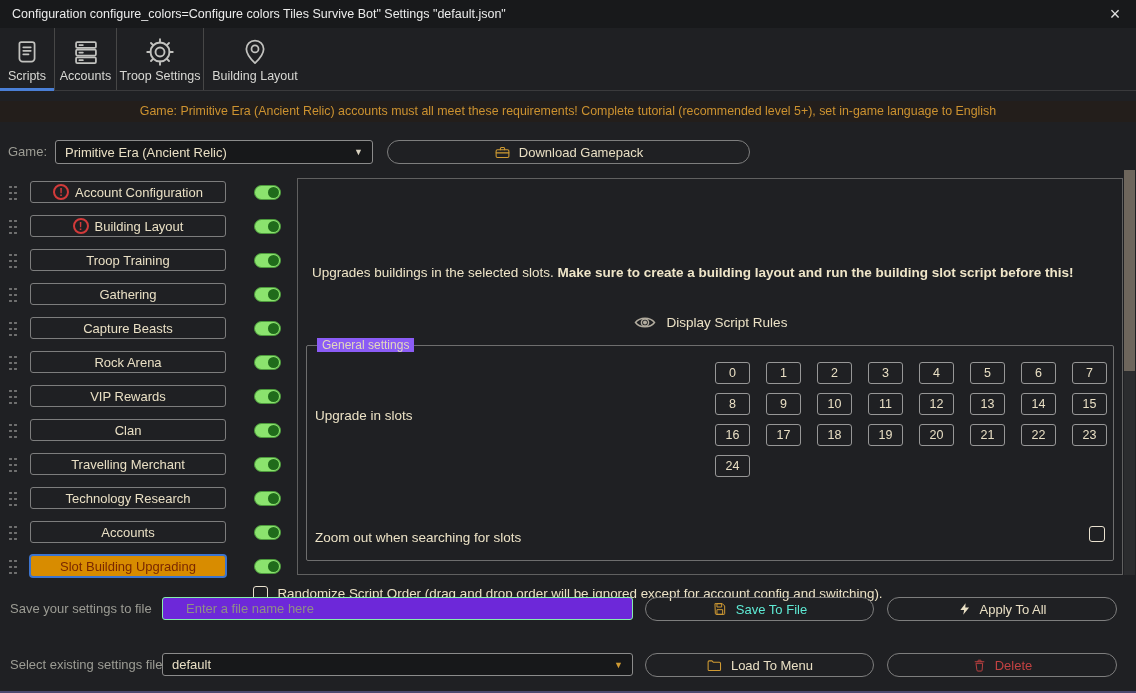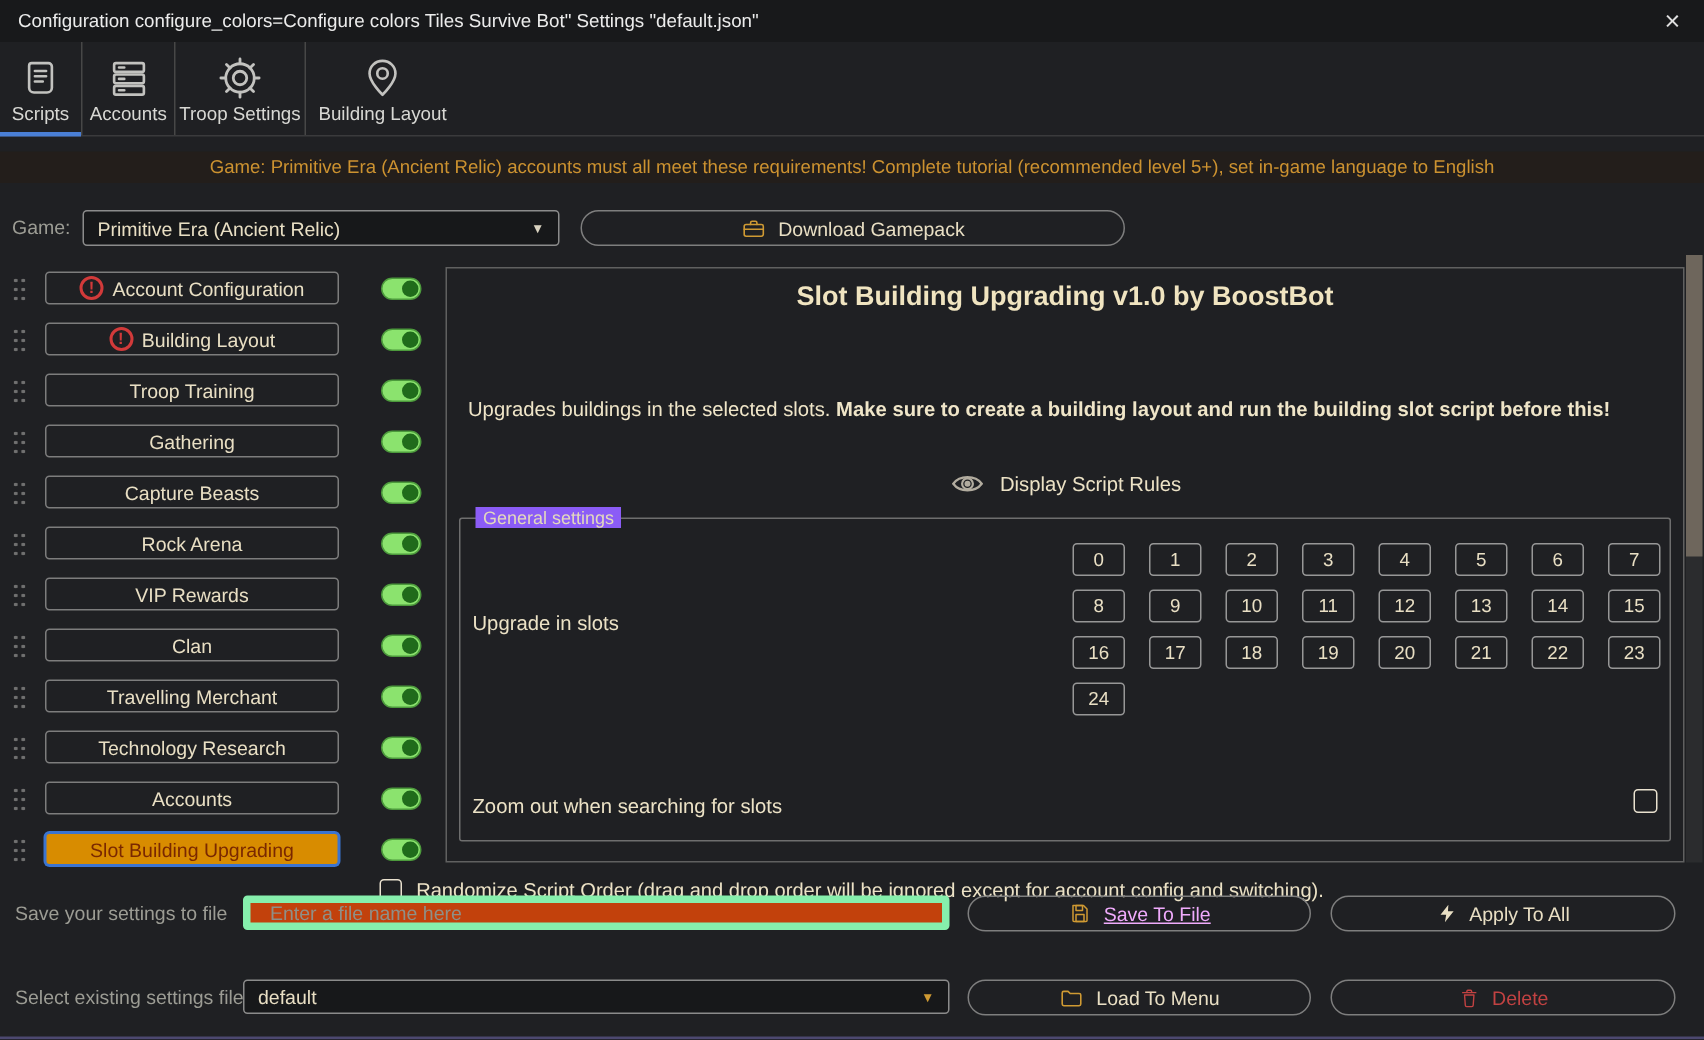--- a/index.html
+++ b/index.html
@@ -77,28 +77,28 @@
   .scrollbar { position:absolute; left:1124px; top:170px; width:11px; height:405px; background:#2b2c2e; }
   .scroll-thumb { position:absolute; top:0; left:0; width:11px; height:201px; background:#6e665c; }
 
   
   .randomize-row { position:absolute; top:583px; left:0; right:0; height:20px; display:flex; align-items:center;
                    justify-content:center; gap:9px; }
   .randomize-row .rlabel { font-size:13.4px; color:#ece2c6; }
 
   .file-row { position:absolute; left:0; right:0; height:24px; }
   .file-row .flabel { position:absolute; left:10px; line-height:24px; font-size:13px; color:#9c9c94; }
-  .file-input { position:absolute; left:162px; top:0; width:471px; height:23px; background:#c2410c;
-                border:5px solid #86efac; border-radius:3px; color:#e9dfc4; font-size:13px; padding:0 13px; font-family:inherit; }
+  .file-input { position:absolute; left:162px; top:0; width:471px; height:23px; background:#6d28d9;
+                border:1px solid #86efac; border-radius:3px; color:#e9dfc4; font-size:13px; padding:0 23px; font-family:inherit; }
   .file-input::placeholder { color:#8f8f87; }
   .file-select { left:162px; top:0; width:471px; height:23px; }
   .file-select .arrow { color:#cf9a33; }
   .btn-a { position:absolute; left:645px; top:0; width:229px; }
   .btn-b { position:absolute; left:887px; top:0; width:230px; }
-  .gold-text { color:#f0abfc;text-decoration:underline; }
+  .gold-text { color:#5eead4; }
   .red-text { color:#c24242; }
   .btn-icon { stroke-width:1.5; fill:none; stroke-linecap:round; stroke-linejoin:round; }
 </style>
 </head>
 <body>
 
 <div class="window">
 
   <div class="titlebar">
     <span class="title">Configuration configure_colors=Configure colors Tiles Survive Bot" Settings "default.json"</span>
@@ -271,21 +271,20 @@
       <button class="sbtn">
         <span>Slot Building Upgrading</span>
       </button>
       <span class="toggle">
           <span class="knob"></span>
         </span>
     </div>
   </div>
 
   <div class="panel">
-    <div class="heading">Slot Building Upgrading v1.0 by BoostBot</div>
     <div class="desc"><span>Upgrades buildings in the selected slots. </span><b>Make sure to create a building layout and run the building slot script before this!</b></div>
     <div class="rules-row">
       <svg width="24" height="19" viewBox="0 0 22 18">
         <path d="M2 9 C 6 3.5, 16 3.5, 20 9 C 16 14.5, 6 14.5, 2 9 Z"></path>
         <circle cx="11" cy="9" r="3.4"></circle>
         <circle cx="11" cy="9" r="1.2" fill="#b2ac9f"></circle>
       </svg>
       <span class="rules-label">Display Script Rules</span>
     </div>
 

